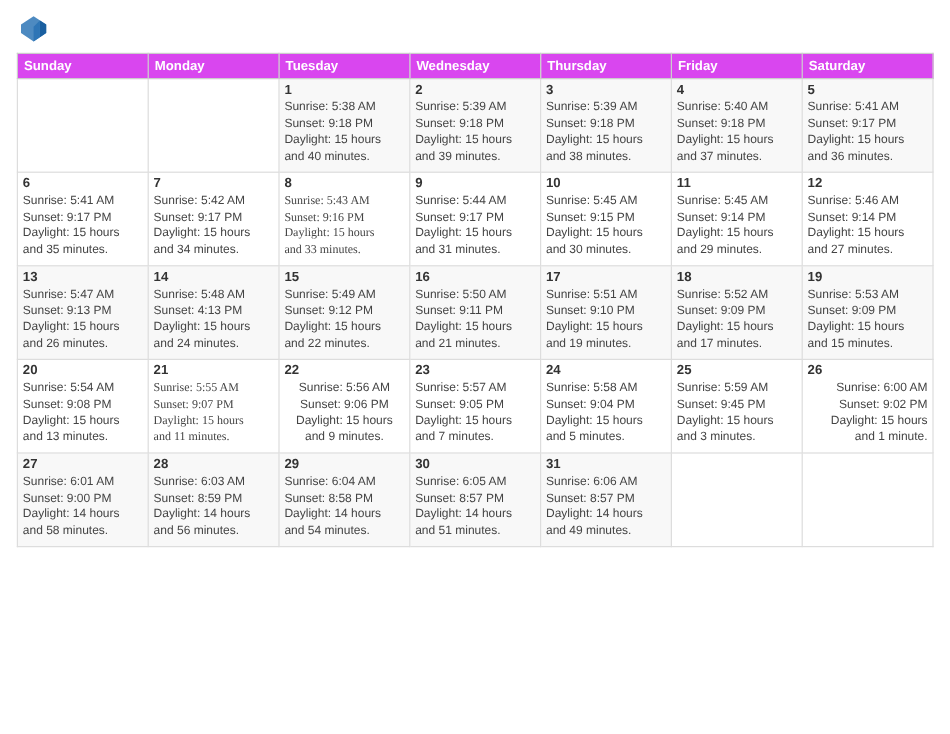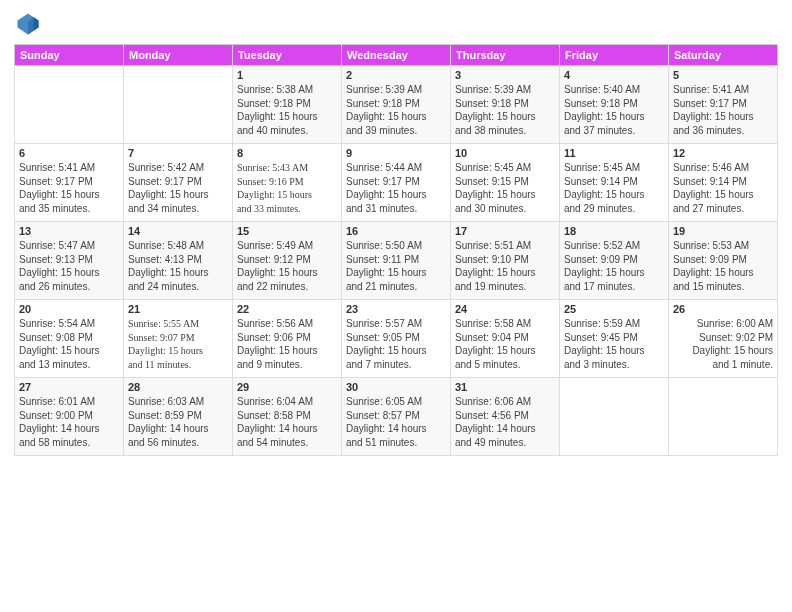--- a/index.html
+++ b/index.html
@@ -290,21 +290,21 @@
           </td>
           <td>
             <span class="day-num">21</span>
             <div class="day-info" style="white-space: pre-line; font-family: Liberation Serif, serif;">Sunrise: 5:55 AM
 Sunset: 9:07 PM
 Daylight: 15 hours
 and 11 minutes.</div>
           </td>
           <td>
             <span class="day-num">22</span>
-            <div class="day-info" style="white-space: pre-line;">Sunrise: 5:56 AM
+            <div class="day-info" style="white-space: pre-line; text-align: center;">Sunrise: 5:56 AM
 Sunset: 9:06 PM
 Daylight: 15 hours
 and 9 minutes.</div>
           </td>
           <td>
             <span class="day-num">23</span>
             <div class="day-info" style="white-space: pre-line;">Sunrise: 5:57 AM
 Sunset: 9:05 PM
 Daylight: 15 hours
 and 7 minutes.</div>
@@ -356,21 +356,21 @@
           <td>
             <span class="day-num">30</span>
             <div class="day-info" style="white-space: pre-line;">Sunrise: 6:05 AM
 Sunset: 8:57 PM
 Daylight: 14 hours
 and 51 minutes.</div>
           </td>
           <td>
             <span class="day-num">31</span>
             <div class="day-info" style="white-space: pre-line;">Sunrise: 6:06 AM
-Sunset: 4:56 PM
+Sunset: 8:57 PM
 Daylight: 14 hours
 and 49 minutes.</div>
           </td>
           <td class="empty-cell"></td>
           <td class="empty-cell"></td>
         </tr>
       </tbody>
   </table>
 </div>
 

